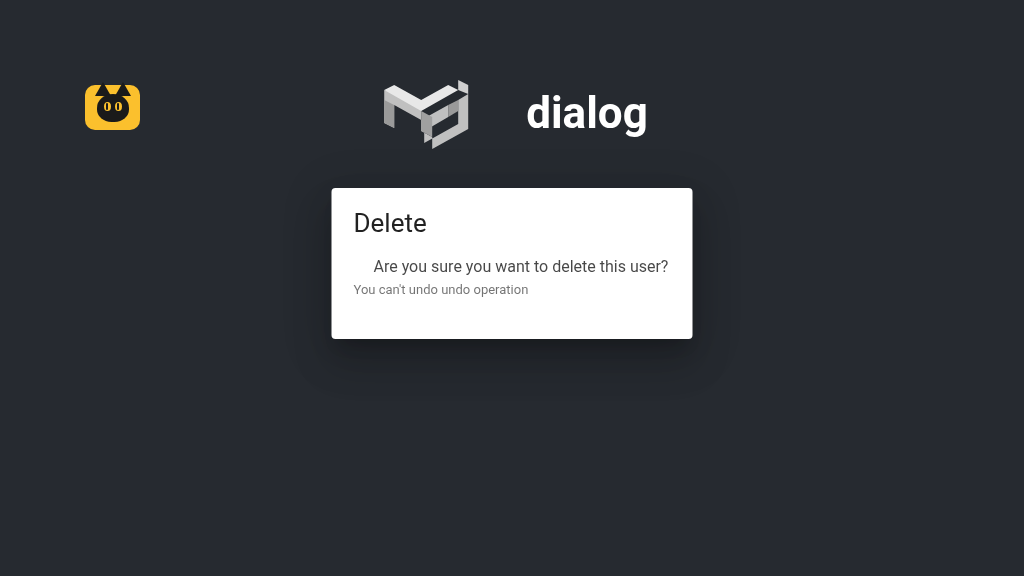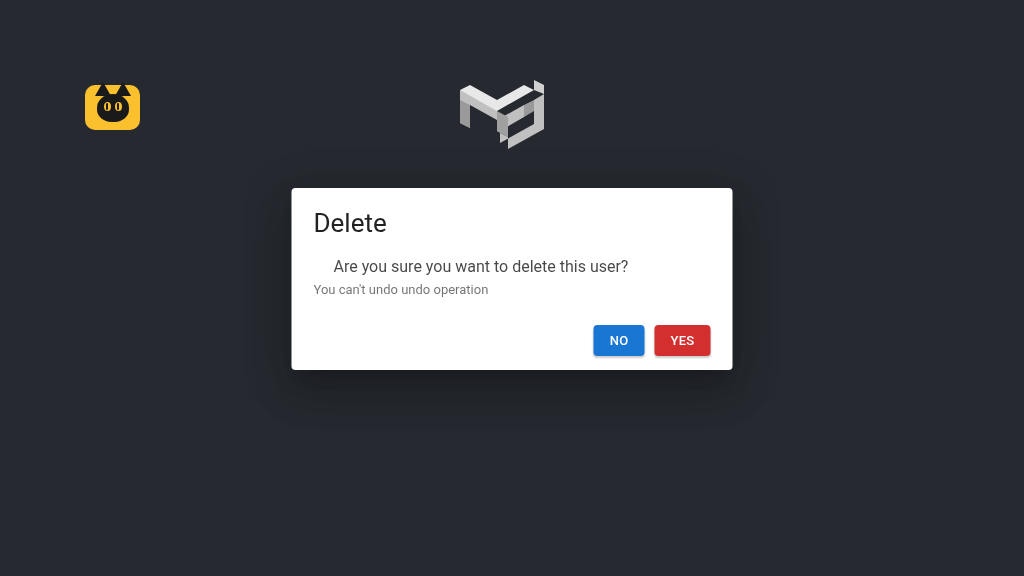--- a/index.html
+++ b/index.html
@@ -100,21 +100,21 @@
       color: #fff;
       font-size: 44px;
       font-weight: 700;
     }
 
     .dialog {
       position: absolute;
       top: 188px;
       left: 50%;
       transform: translateX(-50%);
-      width: 441px;
+      width: 361px;
       background: #fff;
       border-radius: 4px;
       box-shadow: 0 11px 15px -7px rgba(0,0,0,0.2), 0 24px 38px 3px rgba(0,0,0,0.14), 0 9px 46px 8px rgba(0,0,0,0.12);
       padding: 20px 22px 14px 22px;
     }
 
     .dialog-title {
       color: rgba(0,0,0,0.87);
       font-size: 26px;
       font-weight: 400;
@@ -186,23 +186,20 @@
   <svg class="mui-logo" viewBox="0 0 120 75" xmlns="http://www.w3.org/2000/svg">
     <g>
       <path d="M 8 15 L 8 48 L 18 53 L 18 30 L 45 45 L 72 30 L 72 42 L 48 56 L 48 68 L 82 49 L 82 25 L 92 19 L 92 54 L 56 74 L 56 62 L 45 56 L 45 33 L 18 18 Z" fill="#c0c0c0"></path>
       <path d="M 8 15 L 45 36 L 82 15 L 72 10 L 45 25 L 18 10 Z" fill="#e8e8e8"></path>
       <path d="M 82 15 L 92 19 L 92 10 L 82 5 Z" fill="#d0d0d0"></path>
       <path d="M 45 36 L 45 56 L 56 62 L 56 42 Z" fill="#a0a0a0"></path>
       <path d="M 18 30 L 18 53 L 8 48 L 8 25 Z" fill="#9a9a9a"></path>
       <path d="M 72 30 L 72 42 L 82 36 L 82 25 Z" fill="#9a9a9a"></path>
     </g>
   </svg>
+  <div class="header-text">dialog</div>
 </div>
 
 <div class="dialog">
   <h2 class="dialog-title">Delete</h2>
   <p class="dialog-message">Are you sure you want to delete this user?</p>
   <p class="dialog-subtext">You can't undo undo operation</p>
-  <div class="dialog-actions">
-    <button class="btn btn-no">NO</button>
-    <button class="btn btn-yes">YES</button>
-  </div>
 </div>
 
 </body></html>

